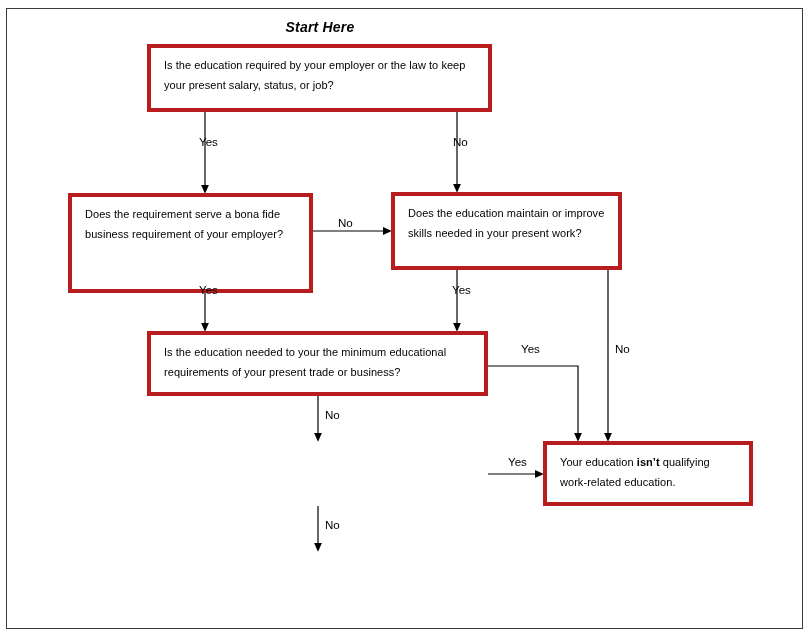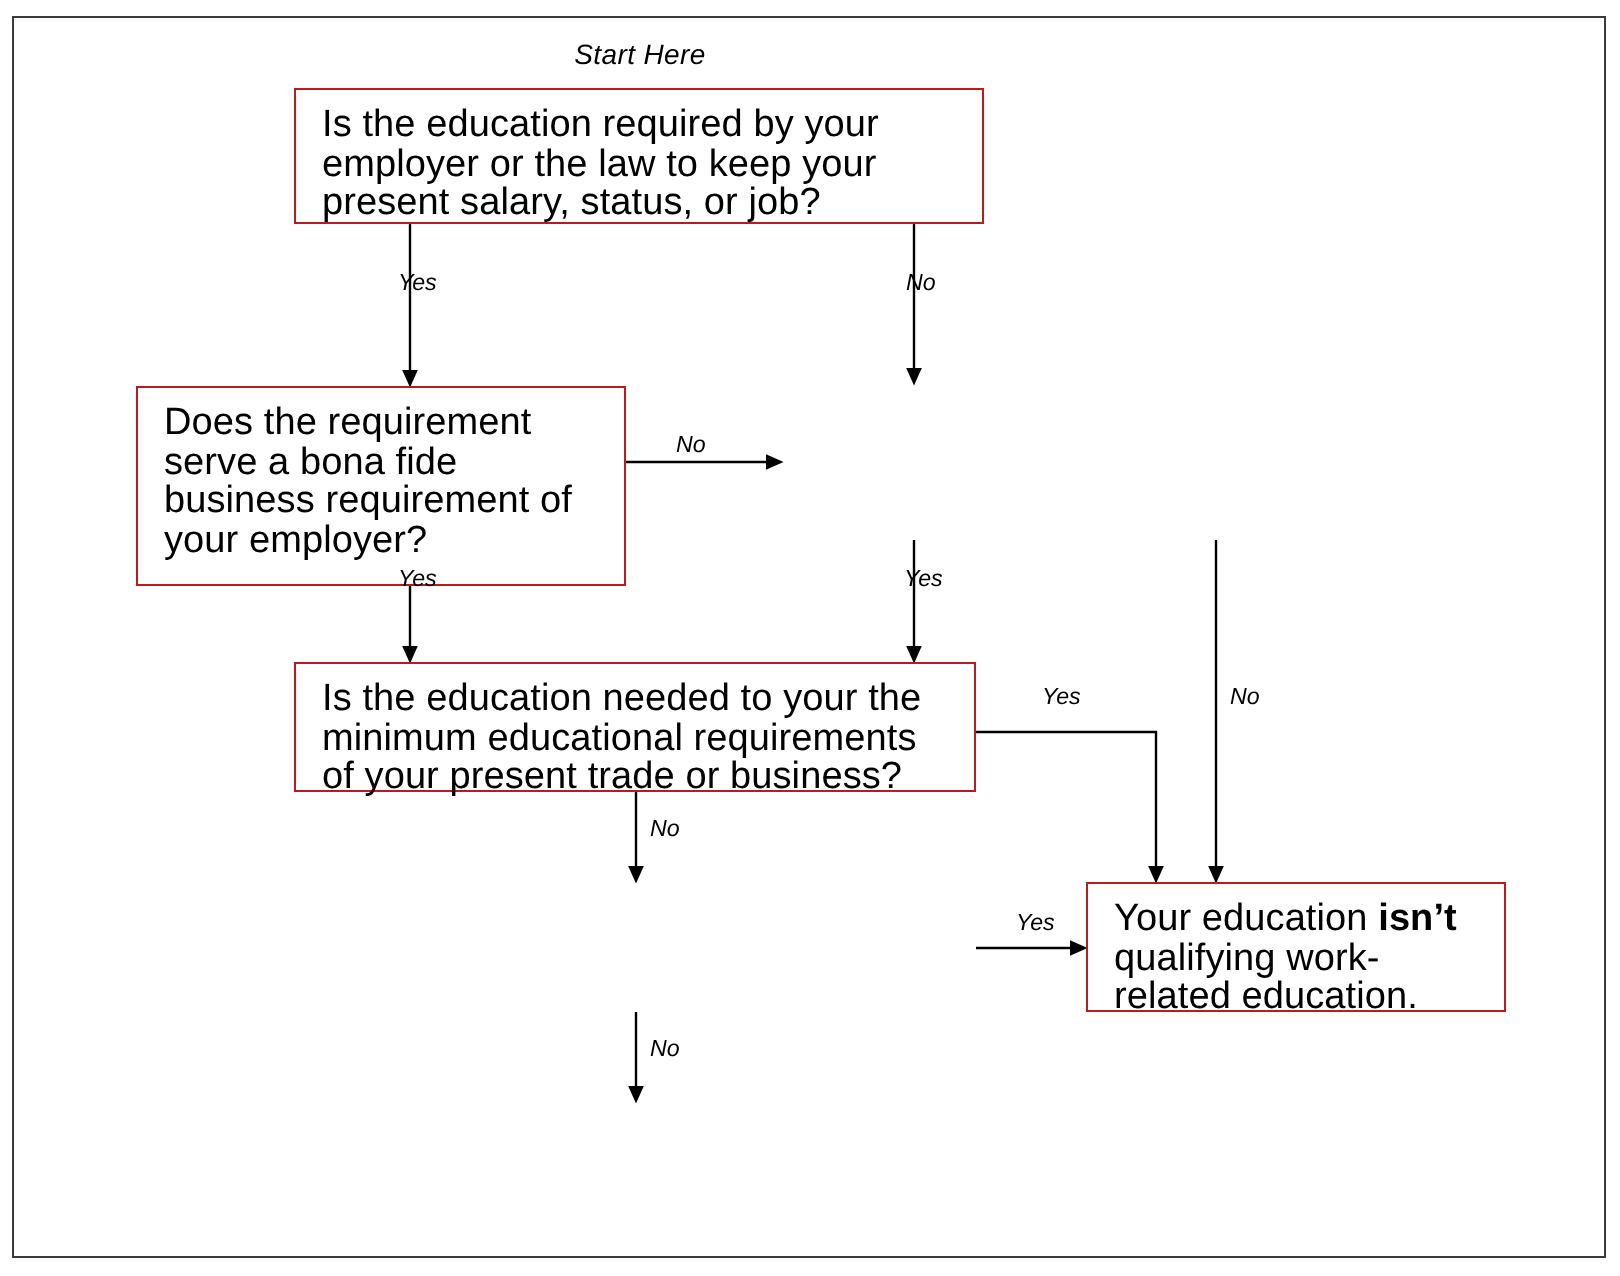--- a/index.html
+++ b/index.html
@@ -30,40 +30,39 @@
     position: absolute;
     left: 0;
     top: 0;
     width: 810px;
     height: 638px;
     pointer-events: none;
   }
   .node {
     position: absolute;
     box-sizing: border-box;
-    border: 1px solid #b91c1c;
+    border: 4px solid #b91c1c;
     background: #ffffff;
-    font-size: 19px;
+    font-size: 11px;
     line-height: 19.5px;
     color: #000000;
     padding: 8px 11px 8px 13px;
     letter-spacing: 0.05px;
   }
   .node .txt { display: block; }
   .title {
     position: absolute;
     font-style: italic;
-    font-weight: normal;
+    font-weight: bold;
     font-size: 14px;
     color: #000000;
     letter-spacing: 0.2px;
   }
   .edge-label {
     position: absolute;
-    font-style: italic;
     font-size: 11.6px;
     color: #000000;
     white-space: nowrap;
   }
   b.strong { font-weight: bold; }
 </style>
 </head>
 <body>
 
 <div id="stage">
@@ -103,20 +102,23 @@
   <div class="title" style="left:0; top:19px; width:640px; text-align:center;">Start Here</div>
 
   <div class="node" style="left:147px; top:44px; width:345px; height:68px;">
     <span class="txt">Is the education required by your employer or the law to keep your present salary, status, or job?</span>
   </div>
 
   <div class="node" style="left:68px; top:193px; width:245px; height:100px;">
     <span class="txt">Does the requirement serve a bona fide business requirement of your employer?</span>
   </div>
 
+  <div class="node" style="left:391px; top:192px; width:231px; height:78px;">
+    <span class="txt">Does the education maintain or improve skills needed in your present work?</span>
+  </div>
 
   <div class="node" style="left:147px; top:331px; width:341px; height:65px;">
     <span class="txt">Is the education needed to your the minimum educational requirements of your present trade or business?</span>
   </div>
 
 
   <div class="node" style="left:543px; top:441px; width:210px; height:65px;">
     <span class="txt"><span>Your education </span><b class="strong">isn’t</b><span> qualifying work-related education.</span></span>
   </div>
 

